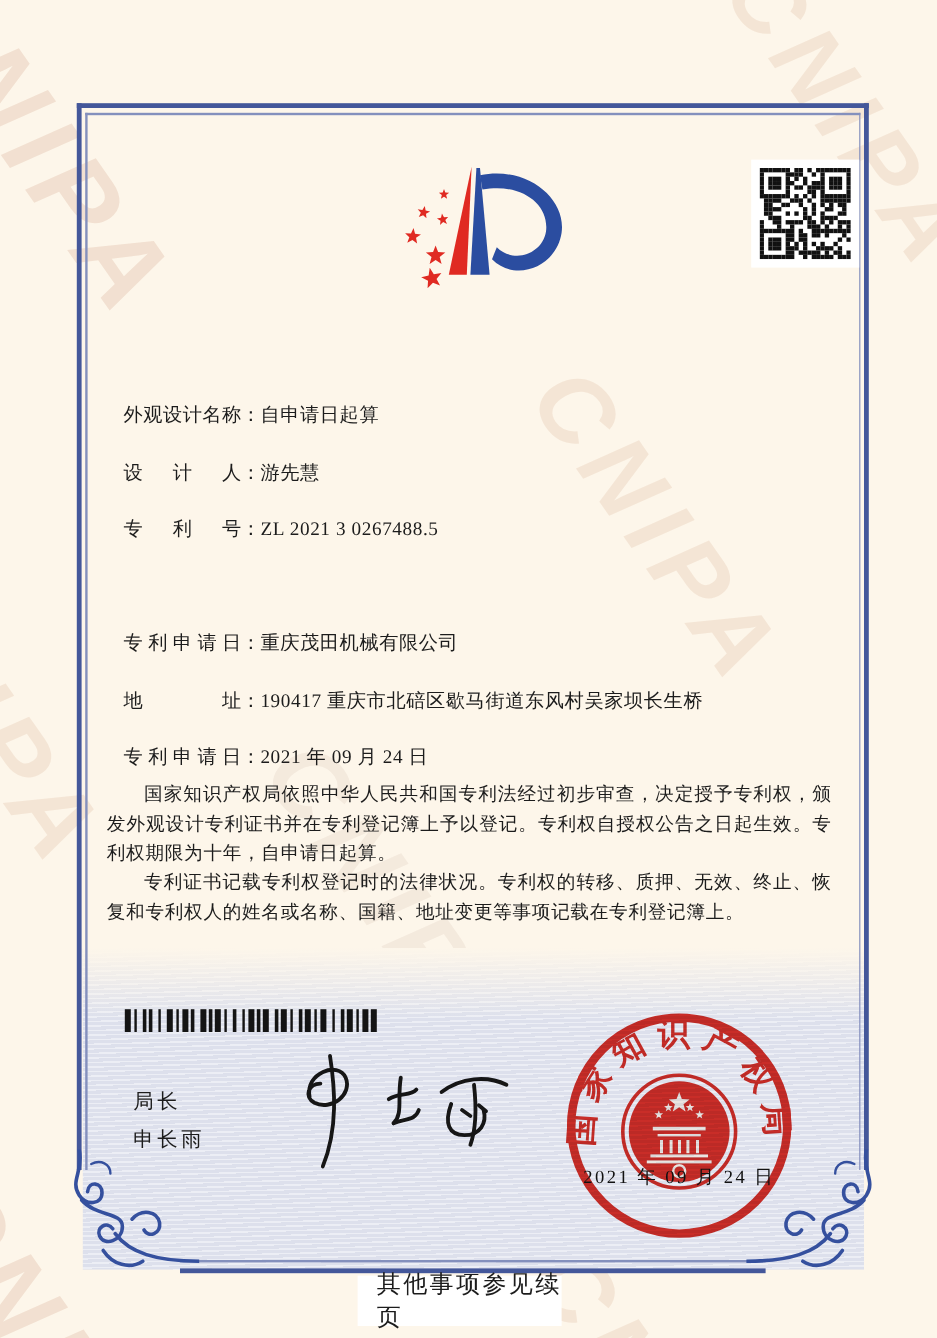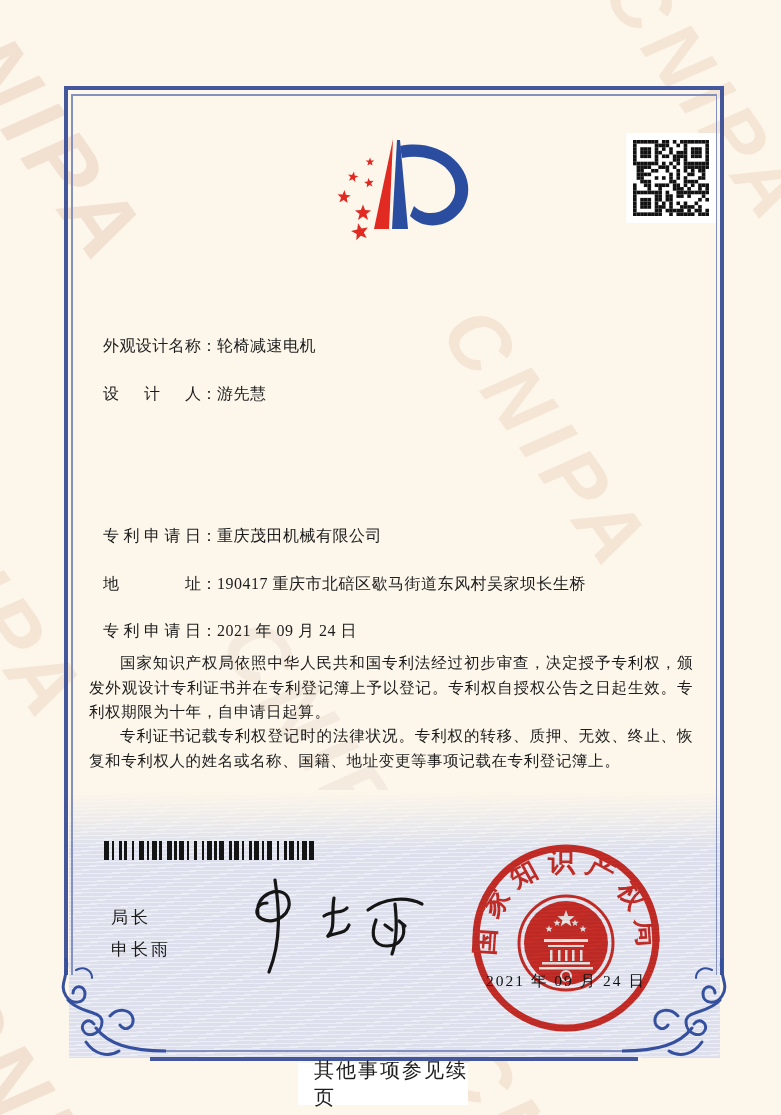--- a/index.html
+++ b/index.html
@@ -373,24 +373,27 @@
       <polygon points="41.0,68.5 43.1,74.1 49.1,74.4 44.4,78.1 46.0,83.9 41.0,80.6 36.0,83.9 37.6,78.1 32.9,74.4 38.9,74.1"></polygon>
       <polygon points="36.1,87.2 39.5,92.5 45.8,91.5 41.8,96.4 44.7,102.0 38.8,99.7 34.3,104.2 34.7,97.9 29.0,95.1 35.2,93.5"></polygon>
     </g>
     <polygon points="71,3 67,93 52,93" fill="#e02a22"></polygon>
     <polygon points="75,4 78,4 86,93 70,93" fill="#2b4da0"></polygon>
     <path fill="#2b4da0" d="M78,10 C118,2 150,30 146,58 C142,86 108,100 88,80 L92,70 C106,84 130,76 133,57 C136,34 112,16 80,22 Z"></path>
   </svg>
 
 
   <div class="frow" style="top:336px;">
-    <span class="flabel">外观设计名称</span><span class="fcolon">：</span><span class="fvalue">轮椅减速电机</span>
+    <span class="flabel">外观设计名称</span><span class="fcolon">：</span><span class="fvalue">自申请日起算</span>
   </div>
   <div class="frow" style="top:384px;">
     <span class="flabel">设计人</span><span class="fcolon">：</span><span class="fvalue">游先慧</span>
+  </div>
+  <div class="frow" style="top:431px;">
+    <span class="flabel">专利号</span><span class="fcolon">：</span><span class="fvalue">ZL 2021 3 0267488.5</span>
   </div>
   <div class="frow" style="top:526px;">
     <span class="flabel">专利申请日</span><span class="fcolon">：</span><span class="fvalue">重庆茂田机械有限公司</span>
   </div>
   <div class="frow" style="top:574px;">
     <span class="flabel">地址</span><span class="fcolon">：</span><span class="fvalue">190417 重庆市北碚区歇马街道东风村吴家坝长生桥</span>
   </div>
   <div class="frow" style="top:621px;">
     <span class="flabel">专利申请日</span><span class="fcolon">：</span><span class="fvalue">2021 年 09 月 24 日</span>
   </div>

